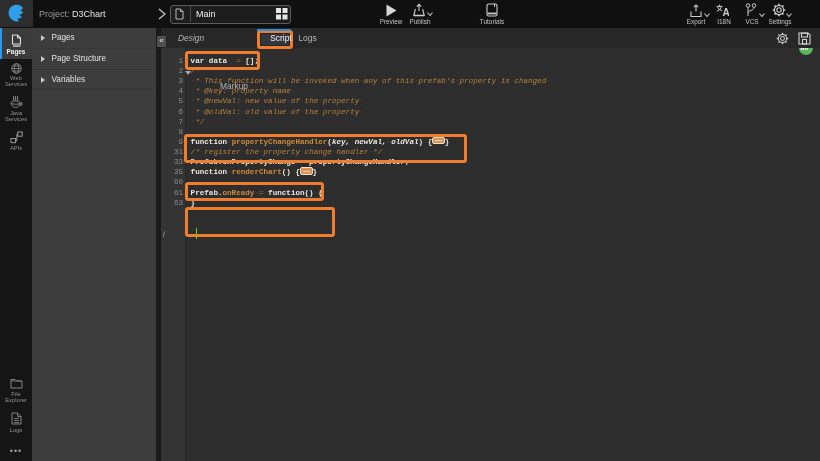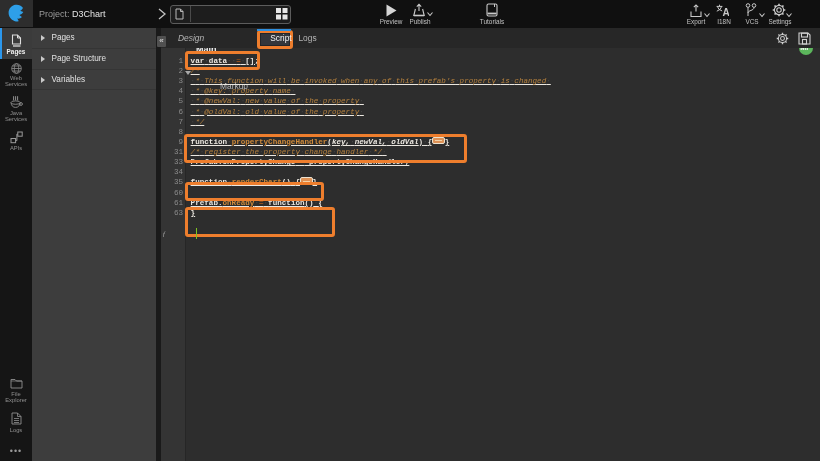--- a/index.html
+++ b/index.html
@@ -20,21 +20,21 @@
   .tri{position:absolute;left:9px;top:7.2px;width:0;height:0;border-left:4.5px solid #c9c9c9;border-top:3.2px solid transparent;border-bottom:3.2px solid transparent;}
   #strip{left:156px;top:28px;width:5px;height:433px;background:#1a1a1a;}
   #collapsebtn{z-index:6;left:157px;top:35.5px;width:9px;height:11px;background:#505050;color:#e8e8e8;font-size:8px;line-height:10px;text-align:center;border-radius:1px;}
   
   #tabbar{left:161px;top:28px;width:659px;height:20px;background:#272727;}
   .tab{position:absolute;top:28px;height:20px;font-size:8.4px;color:#b5b5b5;line-height:20px;text-align:center;}
   #bluebar{z-index:5;left:256.8px;top:28.6px;width:34px;height:2px;background:#2e8fdf;}
   
   #gutter{left:161px;top:48px;width:23.5px;height:413px;background:#343434;border-right:1px solid #262626;}
   #code{left:161px;top:55.8px;font-family:"Liberation Mono",monospace;font-size:7.6px;line-height:10.15px;color:#ebe7e0;font-weight:bold;}
-  .row{height:10.15px;white-space:pre;overflow:visible;text-decoration:underline;}
+  .row{height:10.15px;white-space:pre;overflow:visible;}
   .g{display:inline-block;width:22px;text-align:right;color:#8a8a8a;font-weight:normal;padding-right:7.6px;box-sizing:content-box;}
   .cm{color:#b5803d;font-style:italic;font-weight:normal;}
   .nm{color:#cf8a3a;}
   .eq{color:#8f5020;}
   .pr{font-style:italic;}
   i{font-style:normal;color:#454545;}
   .fw{display:inline-block;position:relative;width:12.5px;height:7.5px;border:1px solid #ece2d0;background:#dd9156;border-radius:2px;vertical-align:-0.5px;box-sizing:border-box;}
   .fw::before{content:"";position:absolute;left:1.5px;right:1.5px;top:50%;margin-top:-0.5px;height:1px;background:#f3d2a8;}
   .obox{position:absolute;border:3px solid #ee7e2d;border-radius:3px;box-sizing:border-box;}
   #cursor{left:195.5px;top:227.7px;width:1.8px;height:11px;background:#7ec421;}
@@ -51,21 +51,21 @@
 <div class="abs" style="left:39px;top:9px;font-size:9px;color:#9a9a9a;">Project: <span style="color:#e4e4e4;">D3Chart</span></div>
 <svg class="icon" style="left:157px;top:8px" width="10" height="12" viewBox="0 0 10 12">
     <polyline points="2,1 8,6 2,11" fill="none" stroke="#c2c2c2" stroke-width="1.3"></polyline>
   </svg>
 <div class="abs" id="mainwidget"></div>
 <svg class="icon" style="left:175px;top:8px" width="9" height="12" viewBox="0 0 9 12">
     <path d="M1 1 h4.5 L8 3.5 V11 H1 Z" fill="none" stroke="#b9b9b9" stroke-width="1"></path>
     <path d="M5.5 1 V3.5 H8" fill="none" stroke="#b9b9b9" stroke-width="1"></path>
   </svg>
 <div class="abs" style="left:189.5px;top:6px;width:1px;height:16px;background:#4a4a4a;"></div>
-<div class="abs" style="left:196px;top:8.5px;font-size:9px;font-weight:bold;color:#f2f2f2;margin-top:35px;">Main</div>
+<div class="abs" style="left:196px;top:8.5px;font-size:9px;font-weight:normal;color:#f2f2f2;">Main</div>
 <svg class="icon" style="left:276px;top:8px" width="12" height="12" viewBox="0 0 12 12">
     <g fill="#e8e8e8">
       <rect x="0" y="0" width="5" height="5"></rect>
       <rect x="6.5" y="0" width="5" height="5"></rect>
       <rect x="0" y="6.5" width="5" height="5"></rect>
       <rect x="6.5" y="6.5" width="5" height="5"></rect>
     </g>
   </svg>
 
 <svg class="icon" style="left:386px;top:4px" width="11" height="13" viewBox="0 0 11 13">
@@ -217,21 +217,20 @@
 <div class="row"><span class="g">2</span><span class="cm">/*</span></div>
 <div class="row"><span class="g">3</span><span class="cm"><i>·</i>*<i>·</i>This<i>·</i>function<i>·</i>will<i>·</i>be<i>·</i>invoked<i>·</i>when<i>·</i>any<i>·</i>of<i>·</i>this<i>·</i>prefab's<i>·</i>property<i>·</i>is<i>·</i>changed<i>·</i></span></div>
 <div class="row"><span class="g">4</span><span class="cm"><i>·</i>*<i>·</i>@key:<i>·</i>property<i>·</i>name<i>·</i></span></div>
 <div class="row"><span class="g">5</span><span class="cm"><i>·</i>*<i>·</i>@newVal:<i>·</i>new<i>·</i>value<i>·</i>of<i>·</i>the<i>·</i>property<i>·</i></span></div>
 <div class="row"><span class="g">6</span><span class="cm"><i>·</i>*<i>·</i>@oldVal:<i>·</i>old<i>·</i>value<i>·</i>of<i>·</i>the<i>·</i>property<i>·</i></span></div>
 <div class="row"><span class="g">7</span><span class="cm"><i>·</i>*/</span></div>
 <div class="row"><span class="g">8</span></div>
 <div class="row"><span class="g">9</span><b>function</b><i>·</i><span class="nm">propertyChangeHandler</span>(<span class="pr">key,<i>·</i>newVal,<i>·</i>oldVal</span>)<i>·</i>{<span class="fw"></span>}</div>
 <div class="row"><span class="g">31</span><span class="cm">/*<i>·</i>register<i>·</i>the<i>·</i>property<i>·</i>change<i>·</i>handler<i>·</i>*/<i>·</i></span></div>
 <div class="row"><span class="g">33</span>Prefab.onPropertyChange<i>·</i><span class="eq">=</span><i>·</i>propertyChangeHandler;</div>
-<div class="row"><span class="g">34</span></div>
 <div class="row"><span class="g">35</span><b>function</b><i>·</i><span class="nm">renderChart</span>()<i>·</i>{<span class="fw"></span>}</div>
 <div class="row"><span class="g">60</span></div>
 <div class="row"><span class="g">61</span>Prefab.<span class="nm">onReady</span><i>·</i><span class="eq">=</span><i>·</i><b>function</b>()<i>·</i>{</div>
 <div class="row"><span class="g">63</span>}</div>
 </div>
 <div class="fold2"></div>
 <div class="f63">f</div>
 
 <div class="obox" style="left:256.8px;top:30.4px;width:36px;height:18.5px;"></div>
 <div class="obox" style="left:184.5px;top:50.5px;width:75.5px;height:19.5px;"></div>

